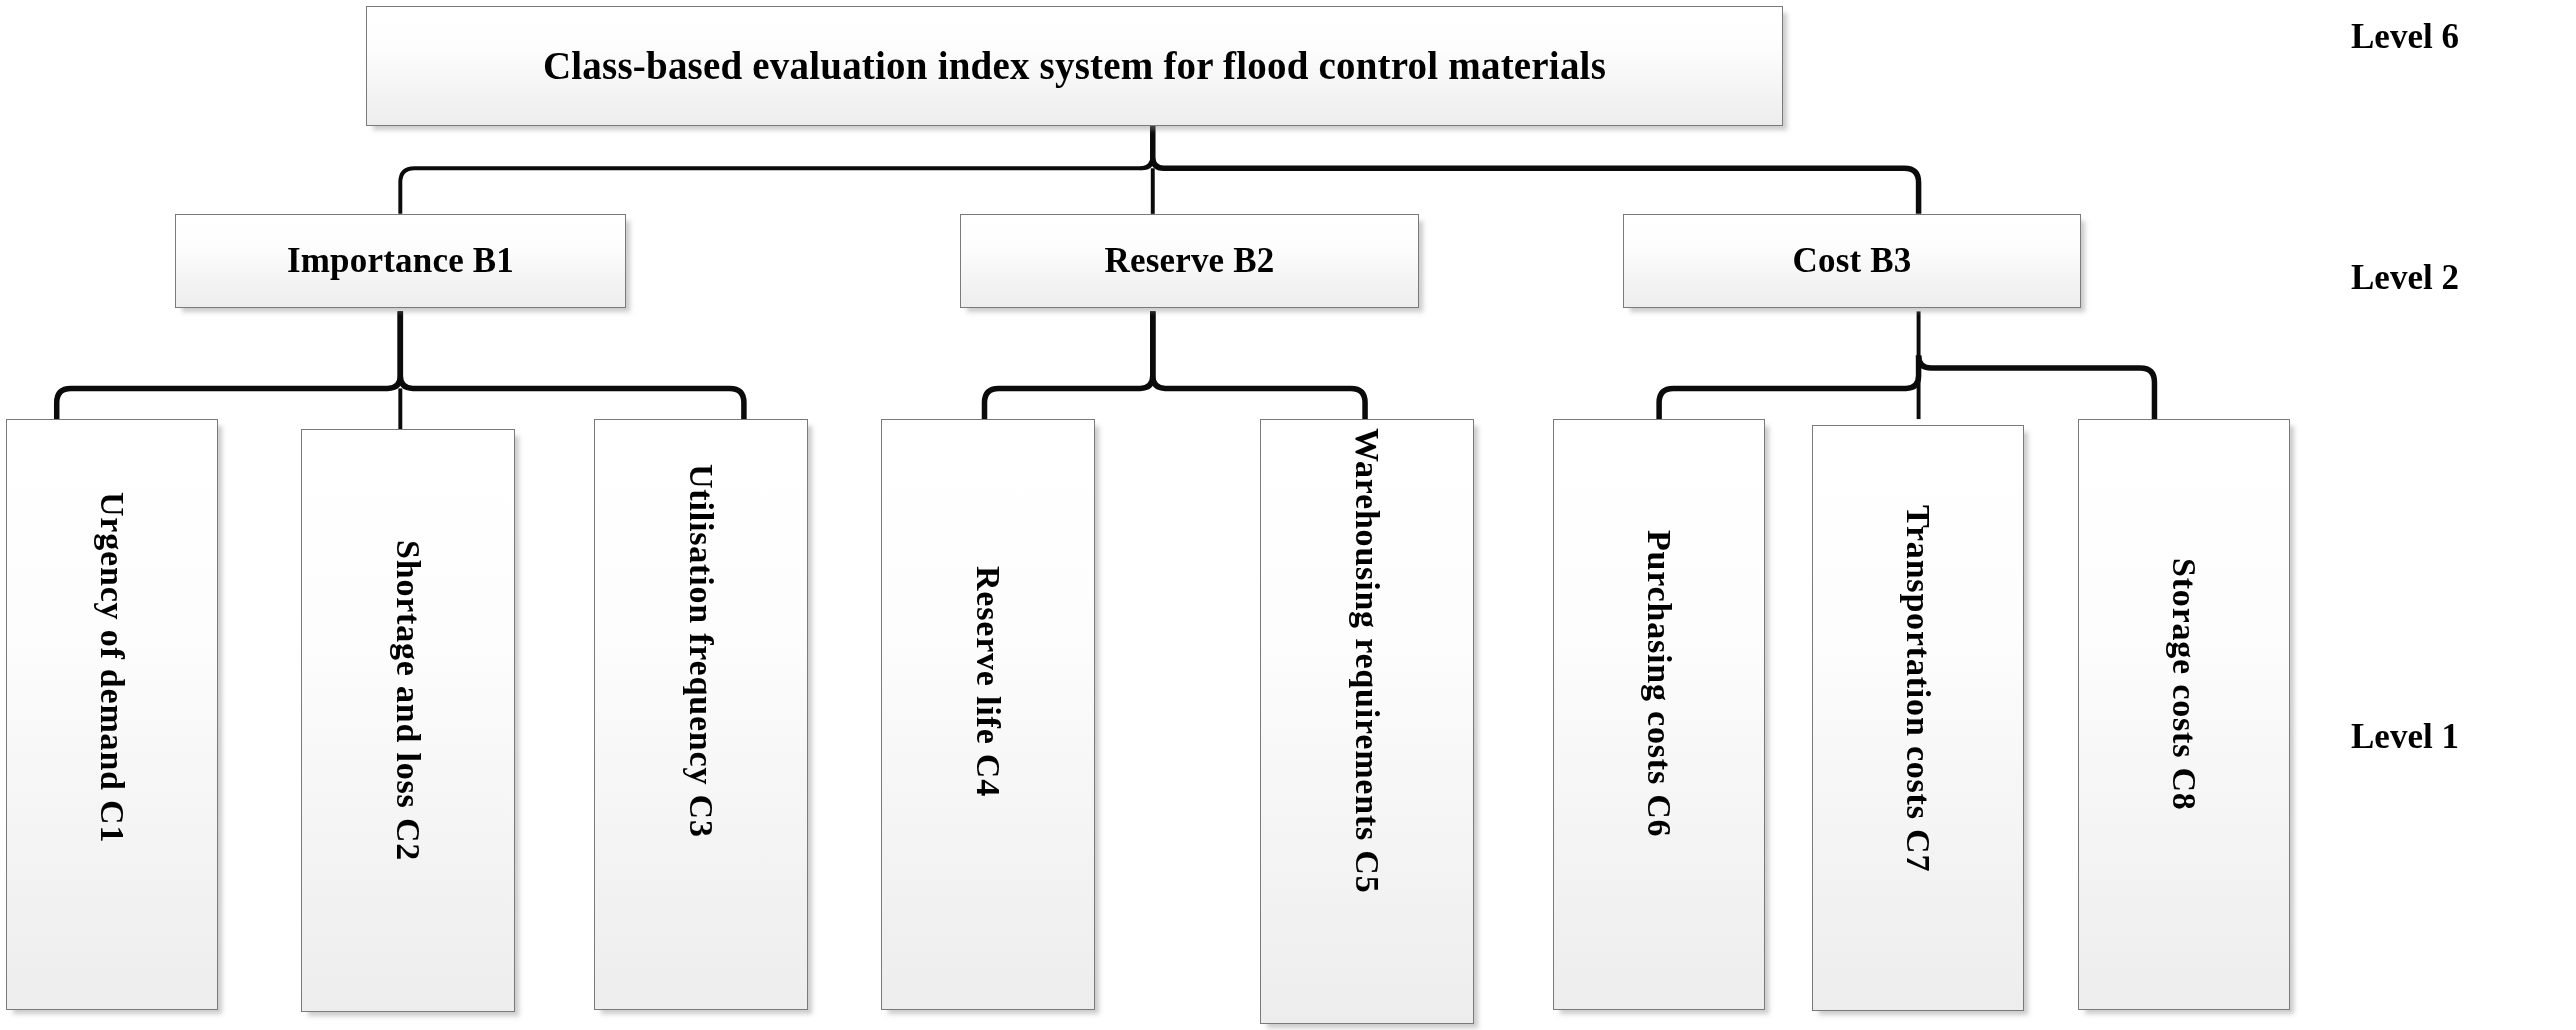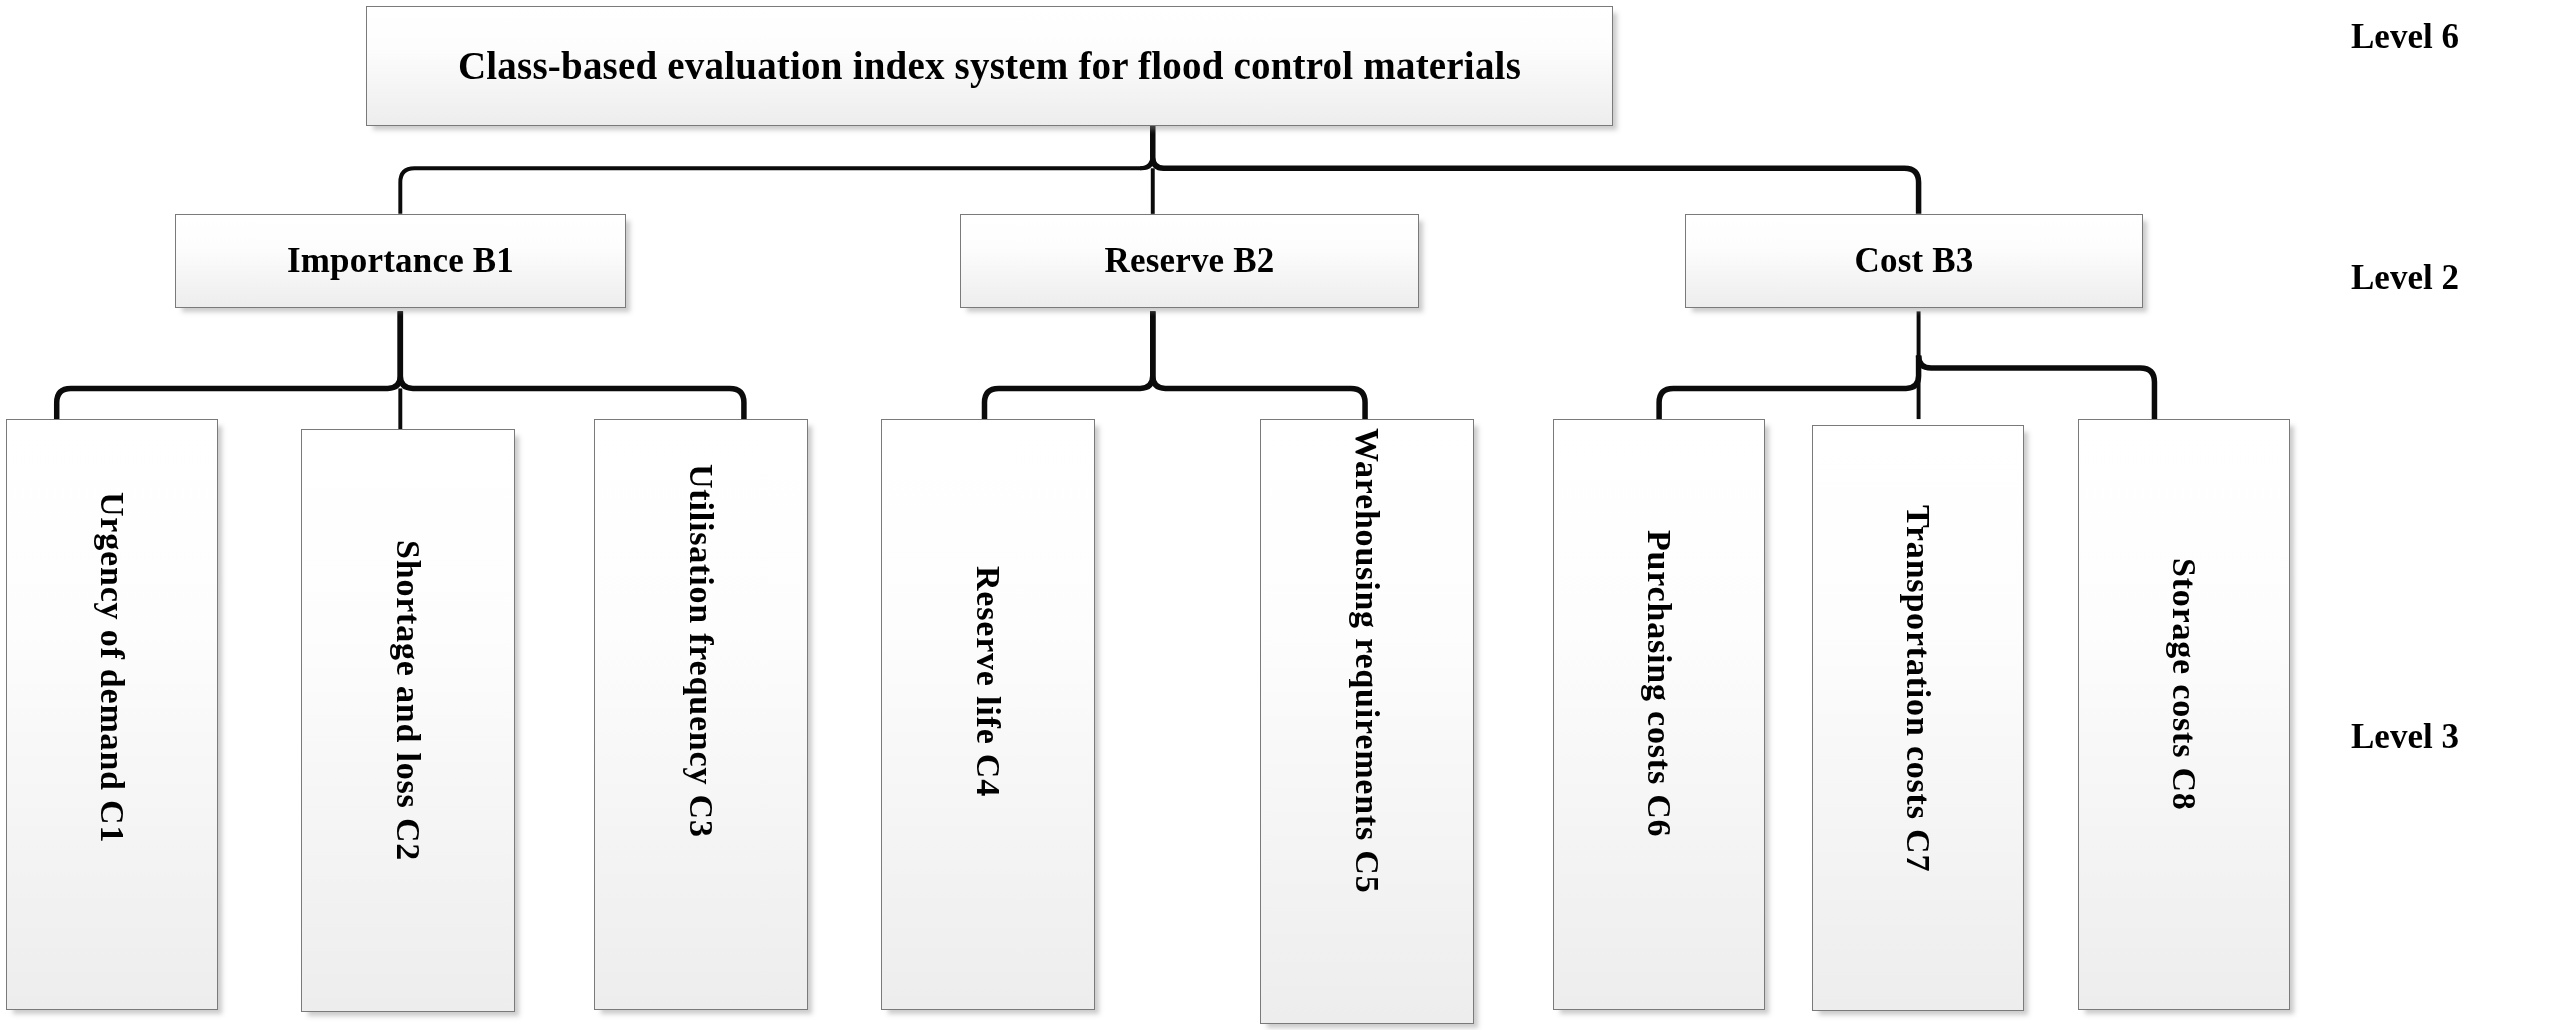--- a/index.html
+++ b/index.html
@@ -38,31 +38,31 @@
     text-align: center;
     letter-spacing: 0.2px;
     line-height: 1.05;
     white-space: nowrap;
   }
 
   
   #node-root {
     left: 366px;
     top: 6.3px;
-    width: 1247px;
+    width: 1417px;
     height: 120px;
   }
   #node-root .node-label { font-size: 39px; }
 
   
   .node-l2 { height: 94px; top: 214px; }
   .node-l2 .node-label { font-size: 35px; }
   #node-b1 { left: 175px;  width: 451px; }
   #node-b2 { left: 960px; width: 459px; }
-  #node-b3 { left: 1685px; width: 458px; }
+  #node-b3 { left: 1623px; width: 458px; }
 
   
   .node-l3 {
     top: 419px;
     height: 591px;
     align-items: flex-start;
     justify-content: center;
     padding-top: 0;
   }
   .node-l3 .node-label {
@@ -189,16 +189,16 @@
   </div>
   <div class="node node-l3 pad-g" id="node-c7">
     <span class="node-label">Transportation costs C7</span>
   </div>
   <div class="node node-l3 pad-h" id="node-c8">
     <span class="node-label">Storage costs C8</span>
   </div>
 
   <div class="level-caption" id="level-1-caption">Level 6</div>
   <div class="level-caption" id="level-2-caption">Level 2</div>
-  <div class="level-caption" id="level-3-caption">Level 3</div>
+  <div class="level-caption" id="level-3-caption">Level 1</div>
 
 </div>
 
 
 </body></html>

